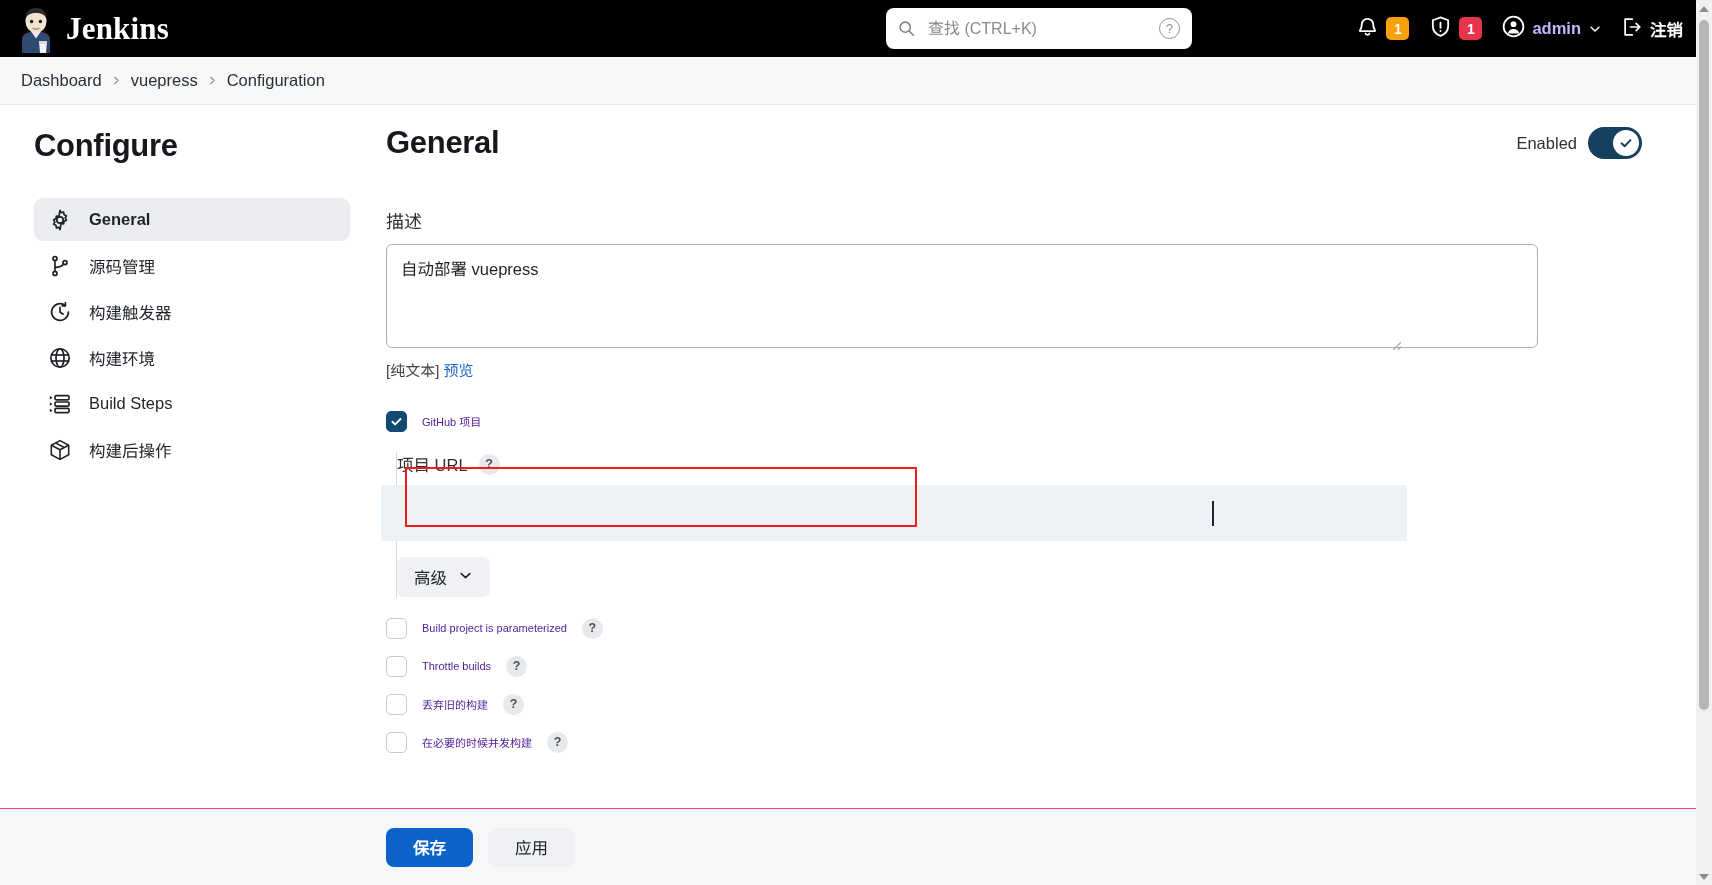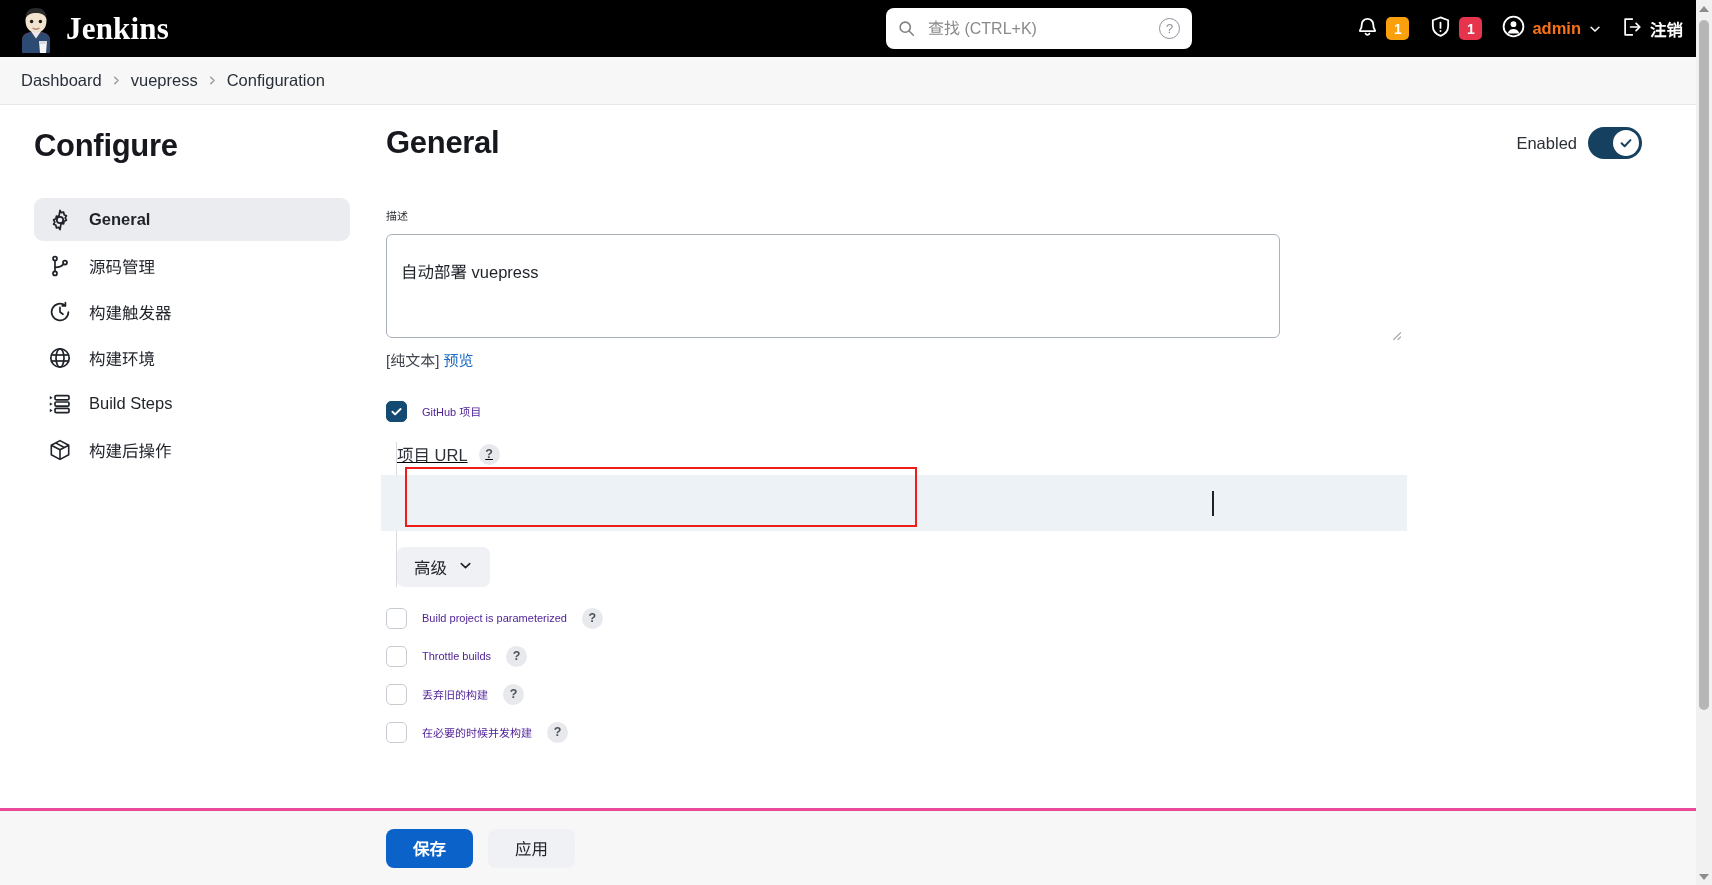--- a/index.html
+++ b/index.html
@@ -92,21 +92,21 @@
     display: inline-flex; align-items: center; justify-content: center;
     min-width: 23px; height: 23px;
     padding: 0 5px;
     border-radius: 5px;
     font-size: 14px; font-weight: bold;
     color: #fff;
   }
   .badge.orange { background: #f9a00c; color:#fff; }
   .badge.red { background: #e5344b; }
   .user-name {
-    color: #f97316; font-size: 16.5px; font-weight: bold;
+    color: #c4b5fd; font-size: 16.5px; font-weight: bold;
   }
   .chev {
     width: 13px; height: 13px; display:inline-block;
   }
   .logout-label { color:#fff; font-size: 16.5px; font-weight: bold; }
 
   
   .breadcrumb {
     position: absolute; top: 57px; left: 0;
     width: 1696px; height: 48px;
@@ -190,29 +190,29 @@
   }
   .toggle-knob {
     position: absolute; top: 3px; right: 3px;
     width: 26px; height: 26px;
     border-radius: 50%;
     background: #fff;
     display: flex; align-items: center; justify-content: center;
   }
 
   .field-label {
-    font-size: 11px; color: #2b2f36;
+    font-size: 18px; color: #2b2f36;
     margin-bottom: 11px;
   }
   .desc-box {
-    width: 894px; height: 104px;
+    width: 1152px; height: 104px;
     border: 1px solid #a9b0b8;
     border-radius: 6px;
     background: #fff;
-    padding: 24px 14px;
+    padding: 11px 14px;
     font-size: 16.5px;
     color: #1f2329;
     font-family: "Liberation Sans", sans-serif;
     resize: none;
     outline: none;
     position: relative;
     overflow: hidden;
   }
   .resize-grip {
     position: absolute;
@@ -254,21 +254,20 @@
     font-size: 12.5px; font-weight: bold;
     display: flex; align-items: center; justify-content: center;
     cursor: pointer; flex: none;
   }
 
   .nested {
     margin-left: 10px;
     border-left: 1.5px solid #d6dade;
     margin-top: 12px;
     margin-bottom: 12px;
-    text-decoration: underline;
   }
   .nested-label-row {
     display: flex; align-items: center; gap: 11px;
     margin-bottom: 9px;
   }
   .nested-label { font-size: 16.5px; color: #2b2f36; }
 
   .url-row {
     background: #edf2f7;
     height: 56px;
@@ -317,21 +316,21 @@
     cursor: pointer;
     border: 0;
     font-family: "Liberation Sans", sans-serif;
   }
 
   .bottom-bar {
     position: absolute;
     left: 0; bottom: 0;
     width: 1696px; height: 77px;
     background: #f7f7f8;
-    border-top: 3px solid #ec4899;
+    border-top: 1px solid #ec4899;
     display: flex; align-items: center;
     padding-left: 386px;
     gap: 15px;
   }
   .btn {
     height: 39px;
     padding: 0 27px;
     border-radius: 8px;
     border: 0;
     font-size: 16.5px;

